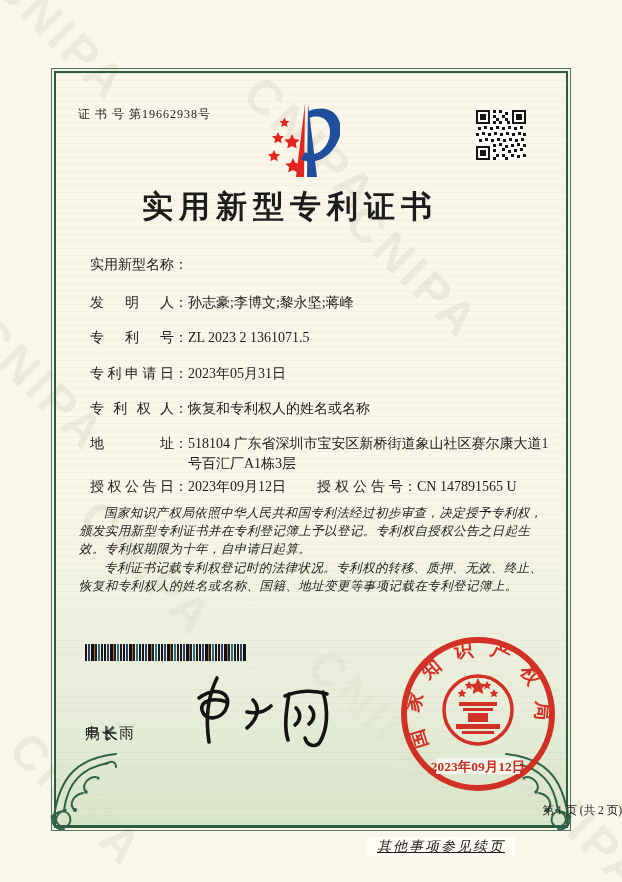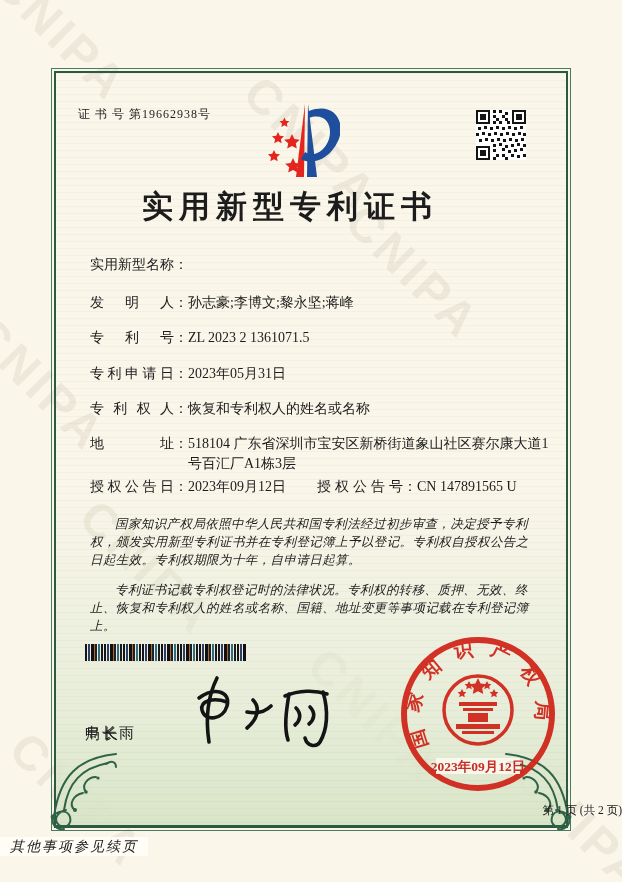--- a/index.html
+++ b/index.html
@@ -41,36 +41,36 @@
   .r0{top:7px}.r1{top:45px}.r2{top:80px}.r3{top:116px}.r4{top:151px}.r5{top:186px}.r6{top:229px}
   .flabel{display:inline-block;width:84px;text-align:justify;text-align-last:justify;flex:0 0 84px;}
   .fcolon{flex:0 0 14px;}
   .fvalue{flex:1;}
   .gval{flex:0 0 129px;}
   .flabel2{display:inline-block;width:86px;text-align:justify;text-align-last:justify;flex:0 0 86px;}
   .paras{
     position:absolute;left:78px;top:503px;width:468px;
     font-size:12.5px;line-height:18px;font-style:italic;letter-spacing:0.4px;
   }
-  .paras p{margin:12px;text-indent:2em;}
+  .paras p{margin:1px;text-indent:2em;}
   .barcode{
     position:absolute;left:85px;top:644px;width:161px;height:17px;
     background:repeating-linear-gradient(90deg,
       #14141c 0 2px,#efece0 2px 3px,#2a3e66 3px 5px,#efece0 5px 6px,
       #101010 6px 9px,#b9651f 9px 10px,#14232e 10px 12px,#efece0 12px 13px,
       #2f6d7c 13px 15px,#efece0 15px 16px,#1a1a1a 16px 18px,#efece0 18px 19px);
   }
   .signer-title{position:absolute;left:85px;top:725px;font-size:15px;letter-spacing:3px;}
   .signer-name{position:absolute;left:85px;top:724px;font-size:15px;letter-spacing:2px;}
   .signature{position:absolute;left:183px;top:664px;}
   .seal{position:absolute;left:396px;top:634px;opacity:.95;}
   .footer-page{position:absolute;left:0;top:803px;width:622px;text-align:right;font-size:11.5px;}
   .footer-note{
-    position:absolute;left:0;top:838px;width:515px;text-align:left;
-    font-size:14px;font-style:italic;letter-spacing:2px;
+    position:absolute;left:0;top:838px;width:515px;text-align:right;
+    font-size:14px;font-style:italic;letter-spacing:2px;text-decoration:underline;
   }
   .footer-note span{background:#fffdf6;padding:2px 10px;}
 </style>
 </head>
 <body>
 
 <div class="page">
 
   <span class="wm" style="left:-22px;top:6px">CNIPA</span>
   <span class="wm" style="left:228px;top:116px">CNIPA</span>

